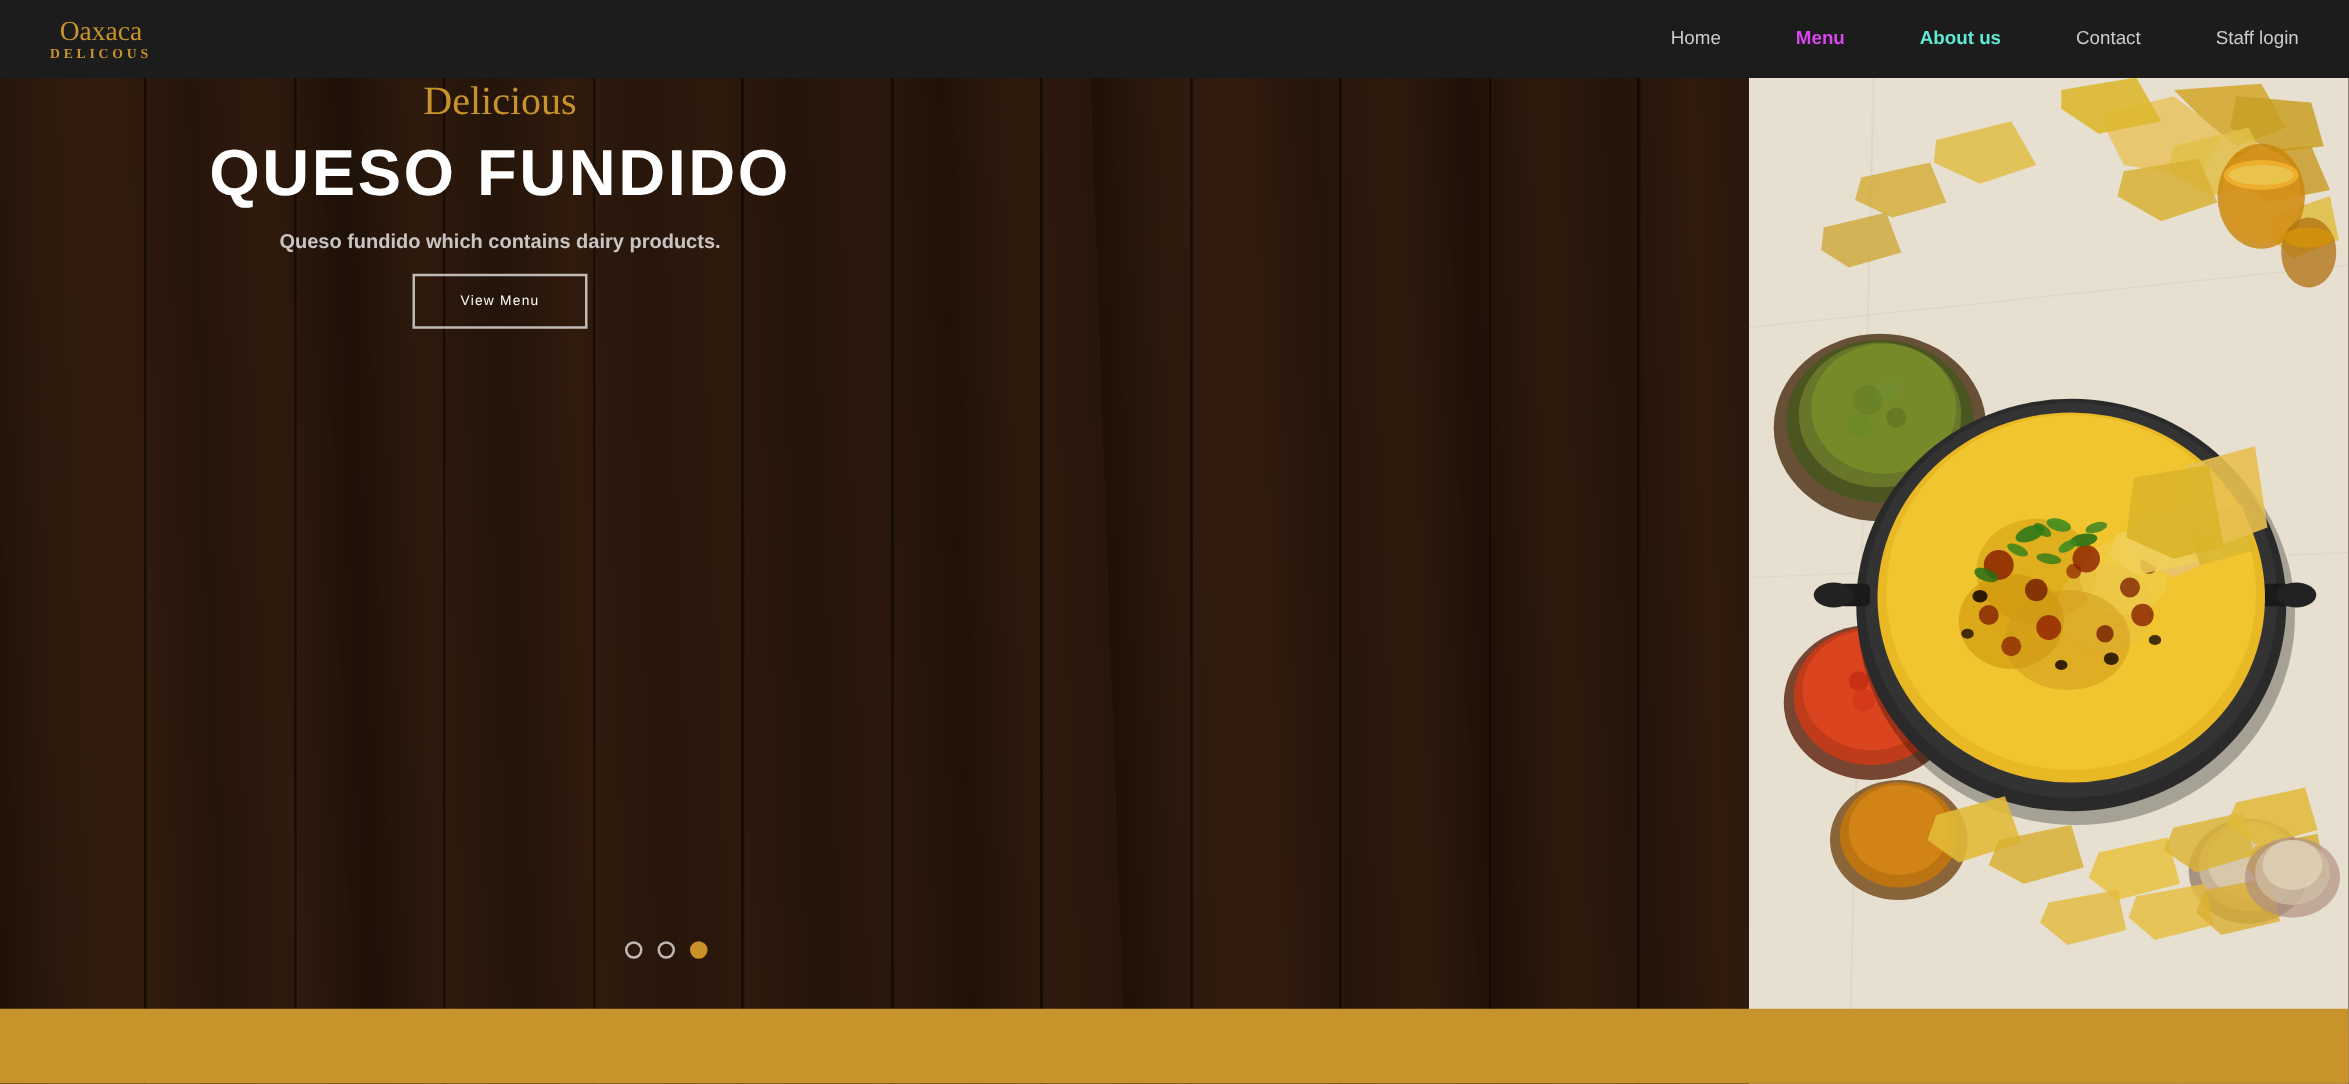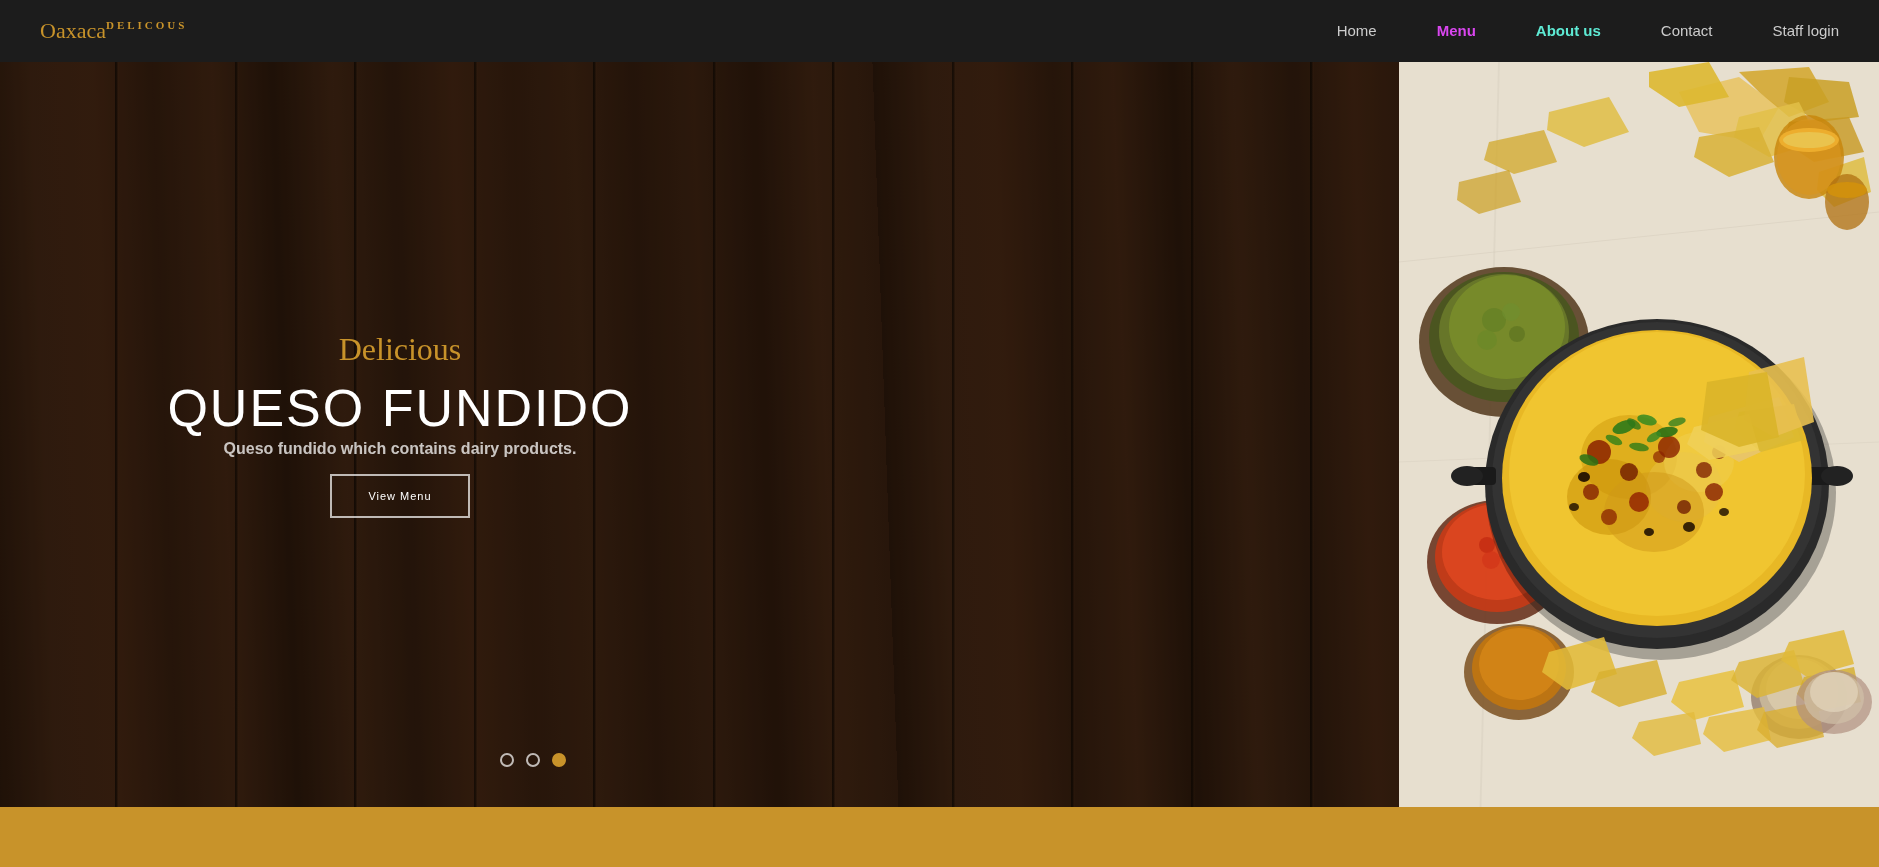--- a/index.html
+++ b/index.html
@@ -25,21 +25,21 @@
       background: #1c1c1c;
       display: flex;
       align-items: center;
       justify-content: space-between;
       padding: 0 40px;
       z-index: 100;
     }
 
     .logo-area {
       display: flex;
-      flex-direction: row;
+      flex-direction: column;
       line-height: 1.1;
       text-align: center;
     }
 
     .logo-name {
       color: #fff;
       font-size: 22px;
       font-family: 'Georgia', serif;
       font-weight: normal;
     }
@@ -143,42 +143,42 @@
 
     
     .hero-content {
       position: absolute;
       left: 0;
       top: 62px;
       width: 800px;
       height: calc(867px - 62px);
       display: flex;
       flex-direction: column;
-      justify-content: center;
+      justify-content: flex-start;
       align-items: center;
       text-align: center;
       padding: 0 60px 80px 60px;
       z-index: 10;
     }
 
     .hero-subtitle {
       color: #c8932a;
       font-size: 32px;
       font-family: 'Brush Script MT', cursive;
       margin-bottom: 10px;
     }
 
     .hero-title {
       color: #fff;
       font-size: 52px;
-      font-weight: normal;
+      font-weight: bold;
       font-family: Arial, sans-serif;
       letter-spacing: 2px;
       text-transform: uppercase;
-      margin-bottom: 2px;
+      margin-bottom: 16px;
     }
 
     .hero-desc {
       color: rgba(255,255,255,0.75);
       font-size: 16px;
       font-family: Arial, sans-serif;
       margin-bottom: 16px;
       font-weight: bold;
     }
 

